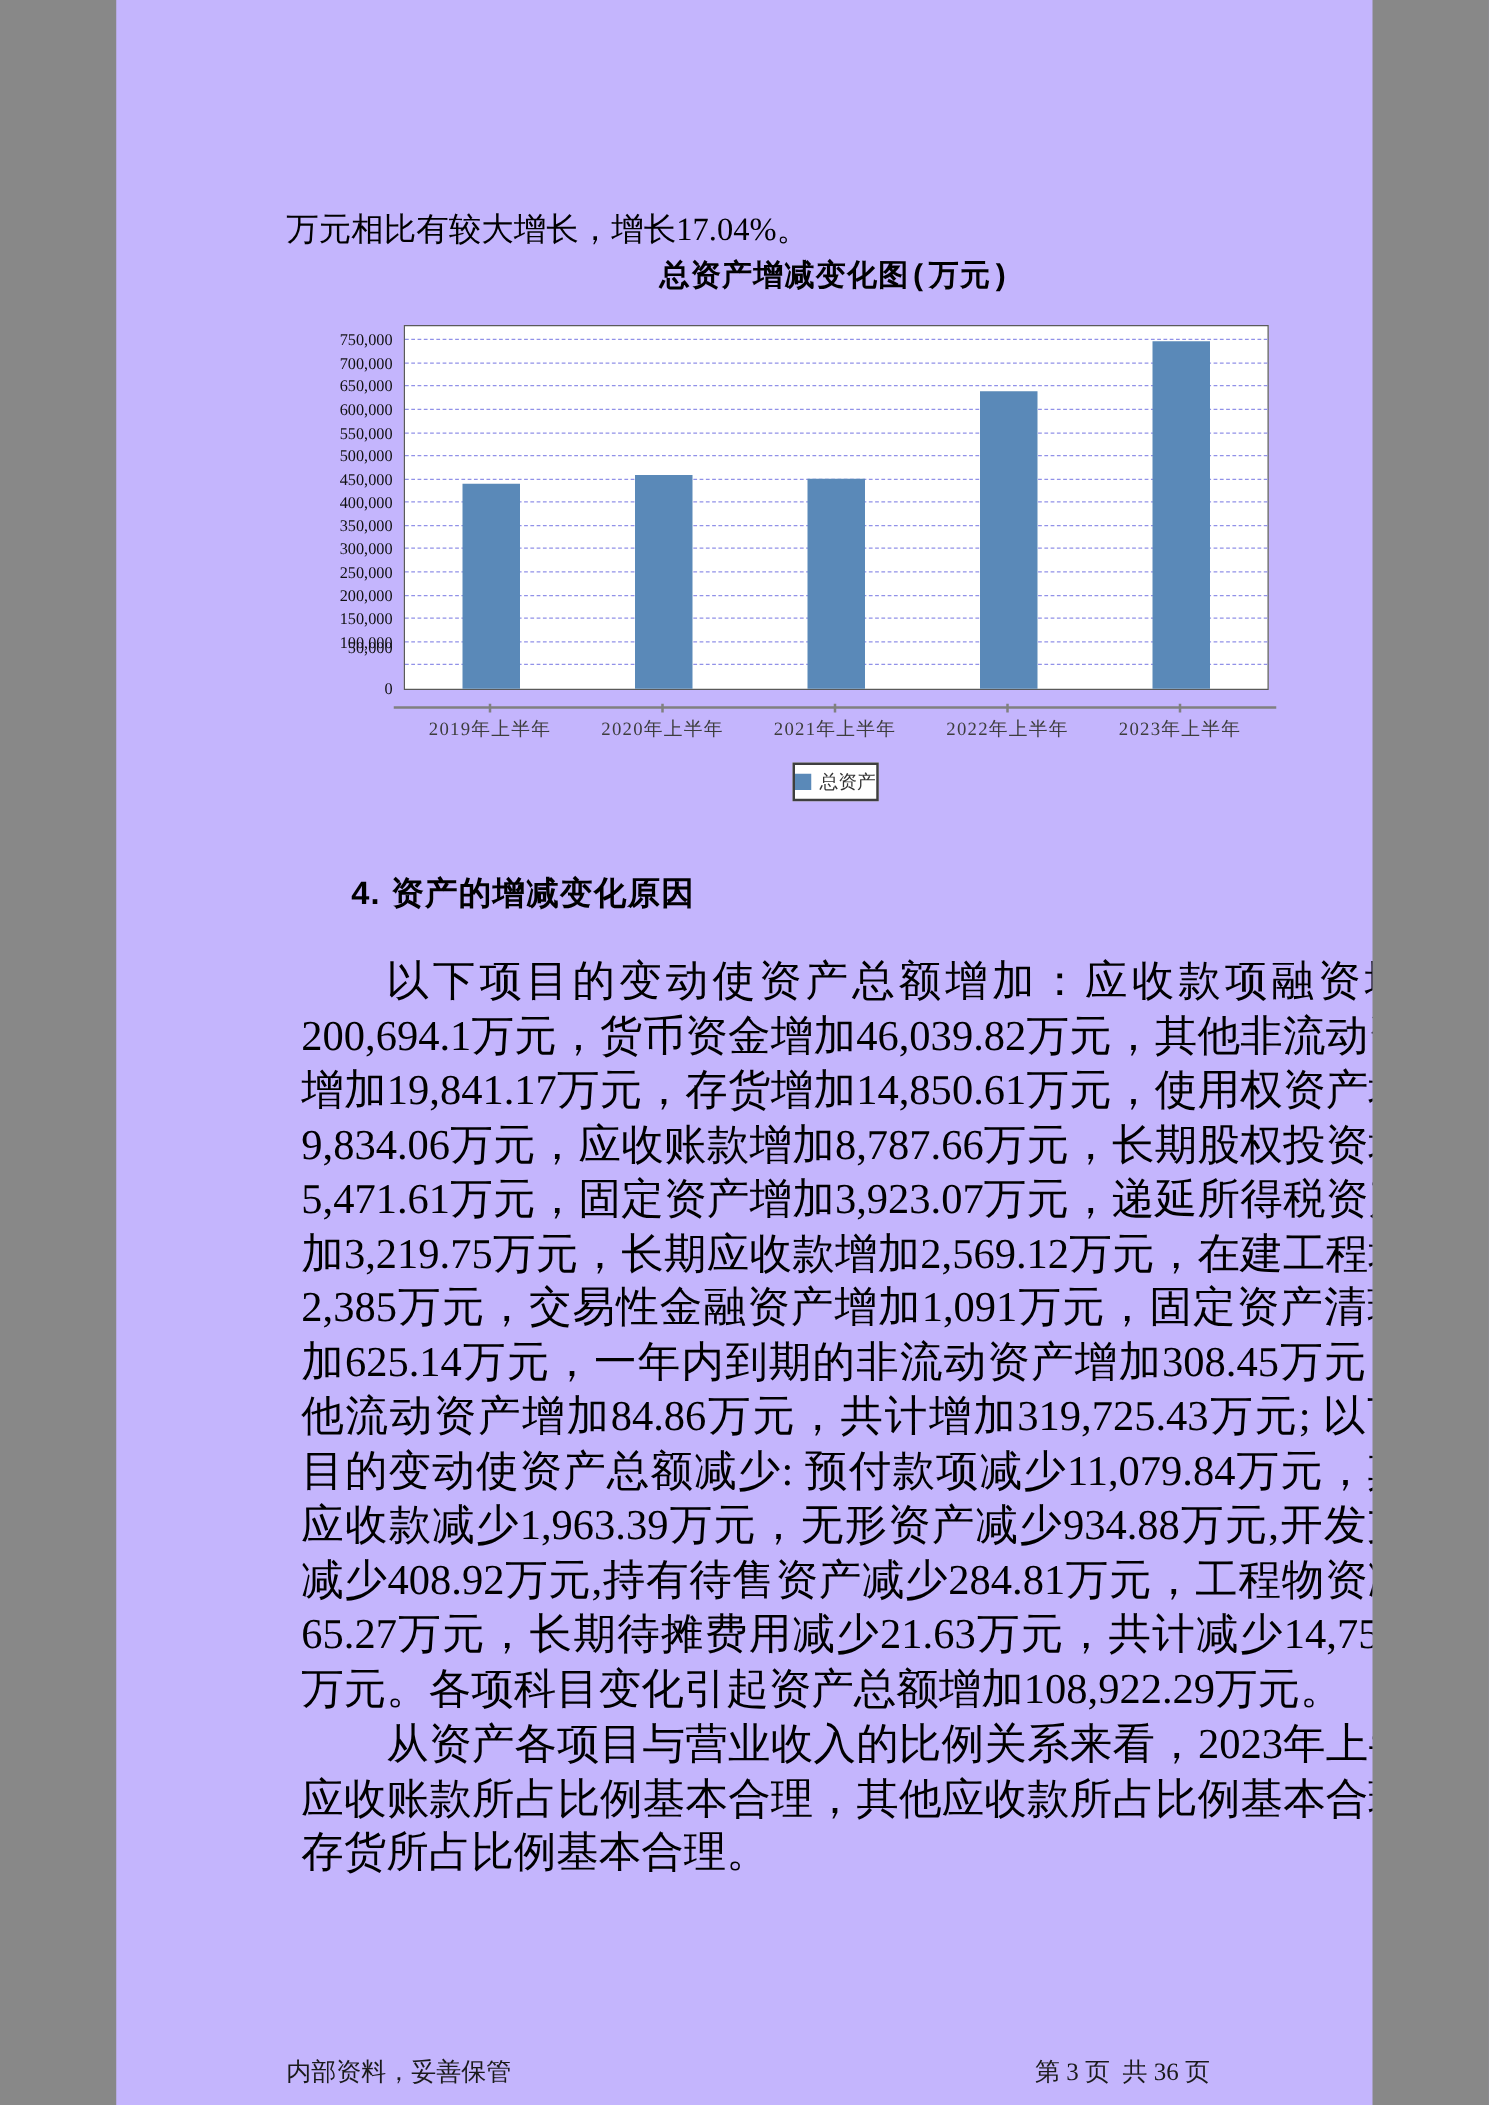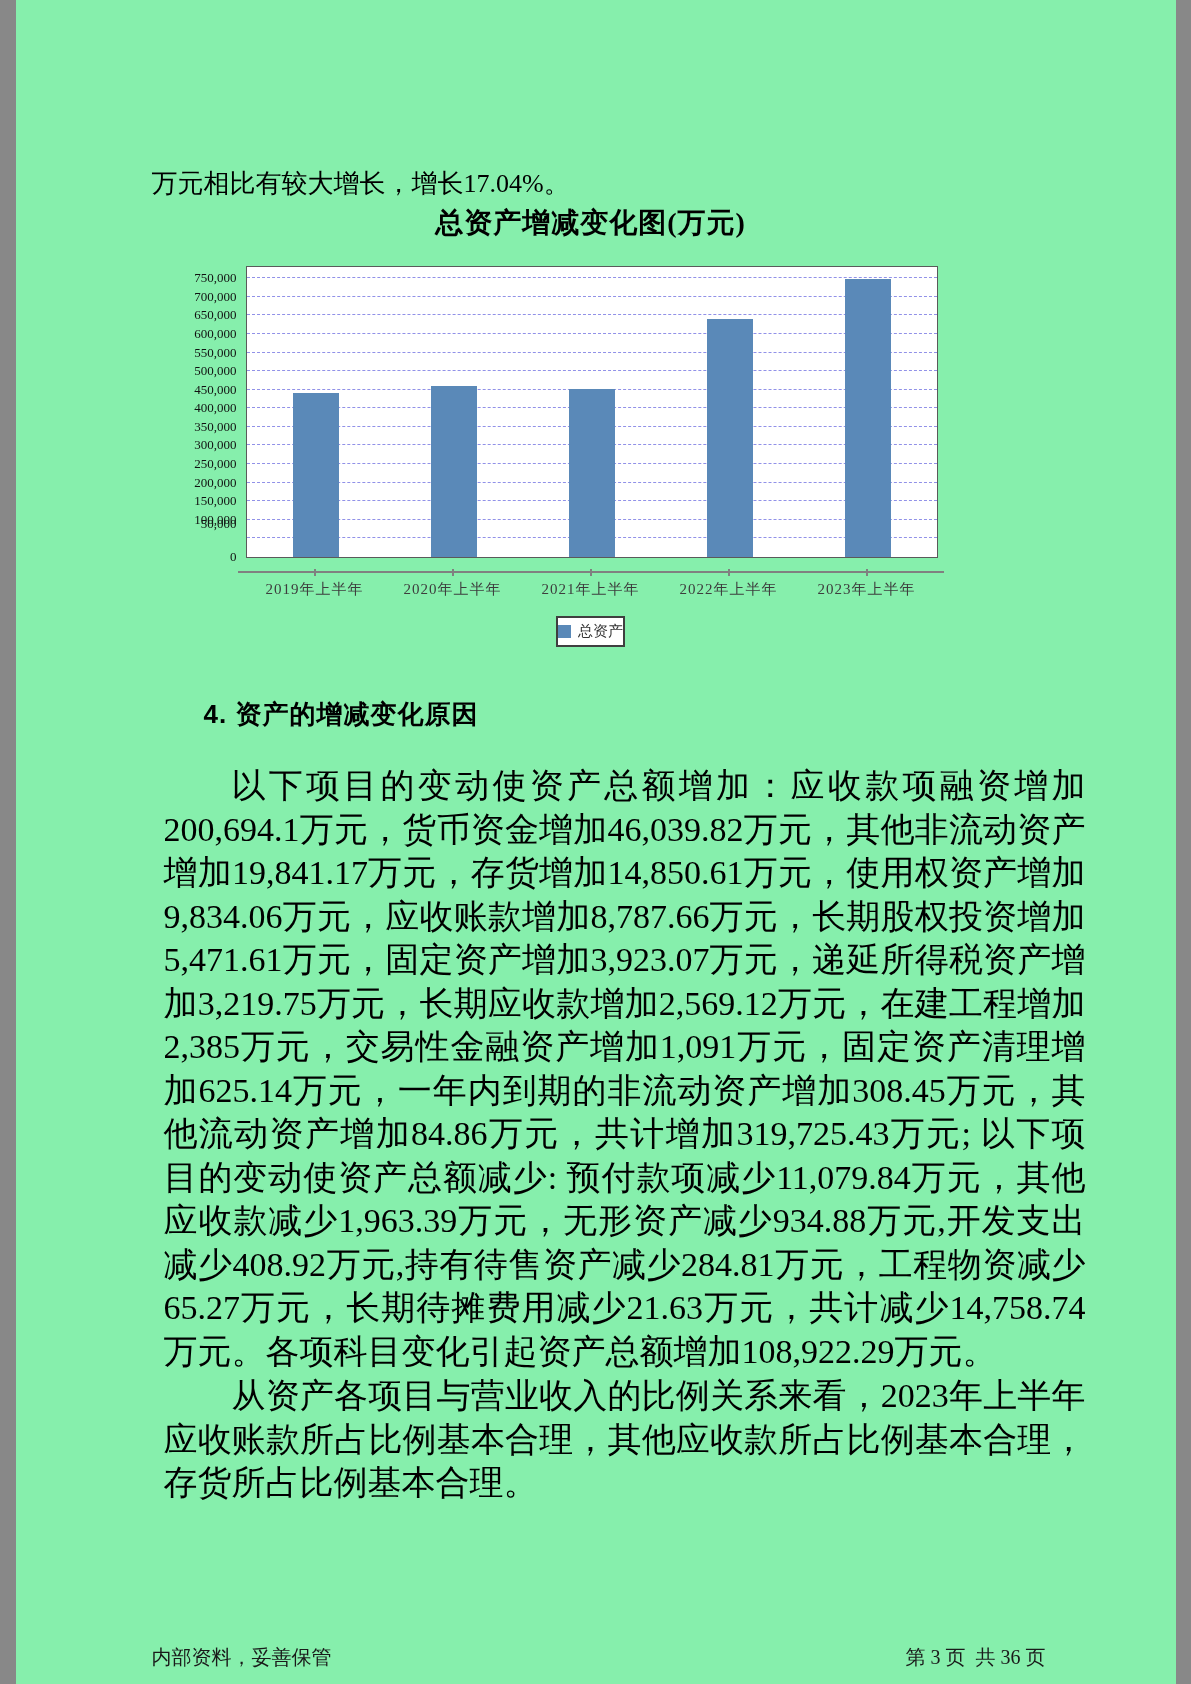--- a/index.html
+++ b/index.html
@@ -1,34 +1,34 @@
 <!DOCTYPE html>
 <html><head>
 <meta charset="utf-8">
 <style>
   html,body{margin:0;padding:0;background:#888;}
   .page{
     position:relative;
-    width:1160px;height:1684px;
+    width:1005px;height:1684px;
     margin:0 auto;
-    background:#86efac;
+    background:#c4b5fd;
     font-family:"Liberation Serif","DejaVu Serif",serif;
     color:#000;
     overflow:hidden;
   }
   .intro{
     position:absolute;left:136px;top:138px;width:922px;
     font-size:26px;line-height:40px;
   }
   
   .chart{position:absolute;left:150px;top:204px;width:850px;}
   .chart-title{
     width:850px;text-align:center;
-    font-size:28px;font-weight:bold;
-    font-family:Liberation Serif, serif;
+    font-size:24px;font-weight:bold;
+    font-family:Liberation Mono, monospace;
     letter-spacing:1px;
   }
   .plot-row{display:flex;margin-top:24px;}
   .ylabels{position:relative;width:80px;height:292px;}
   .ylabel{
     position:absolute;right:9px;
     font-size:13px;line-height:13px;white-space:nowrap;
     font-family:"Liberation Serif","DejaVu Serif",serif;color:#111;
   }
   .plot{

